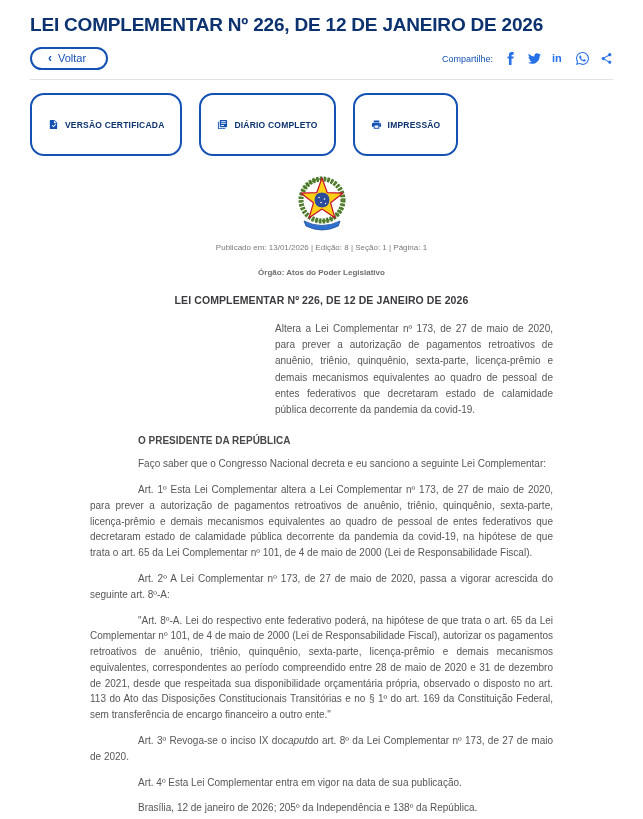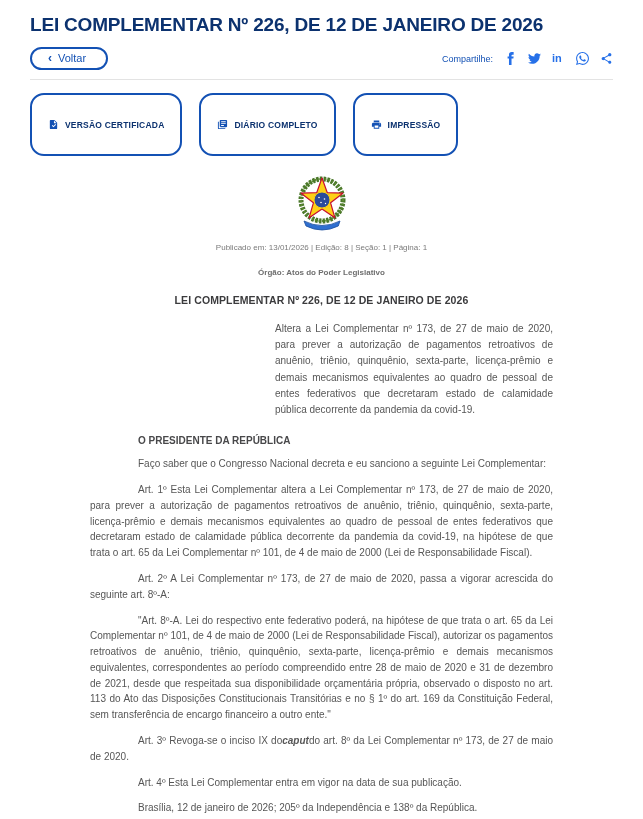--- a/index.html
+++ b/index.html
@@ -66,21 +66,21 @@
     text-align: justify; font-size: 10px; line-height: 1.62; color: #565656;
   }
   .preamble-heading {
     margin-top: 17px; padding-left: 48px;
     font-weight: bold; font-size: 10px; color: #48484a;
   }
   .para {
     margin-top: 10px; font-size: 10px; line-height: 1.58;
     color: #565656; text-align: justify; text-indent: 48px;
   }
-  .para .it { font-style: italic; font-weight: bold; }
+  .para .it { font-style: italic; }
 
   .signature { margin-top: 17px; text-align: center; padding-left: 140px; }
   .sig-name { font-weight: bold; font-size: 10px; color: #3b3b3d; }
 </style>
 </head>
 <body>
 
 <div class="page">
 
   <h1 class="page-title">LEI COMPLEMENTAR Nº 226, DE 12 DE JANEIRO DE 2026</h1>

